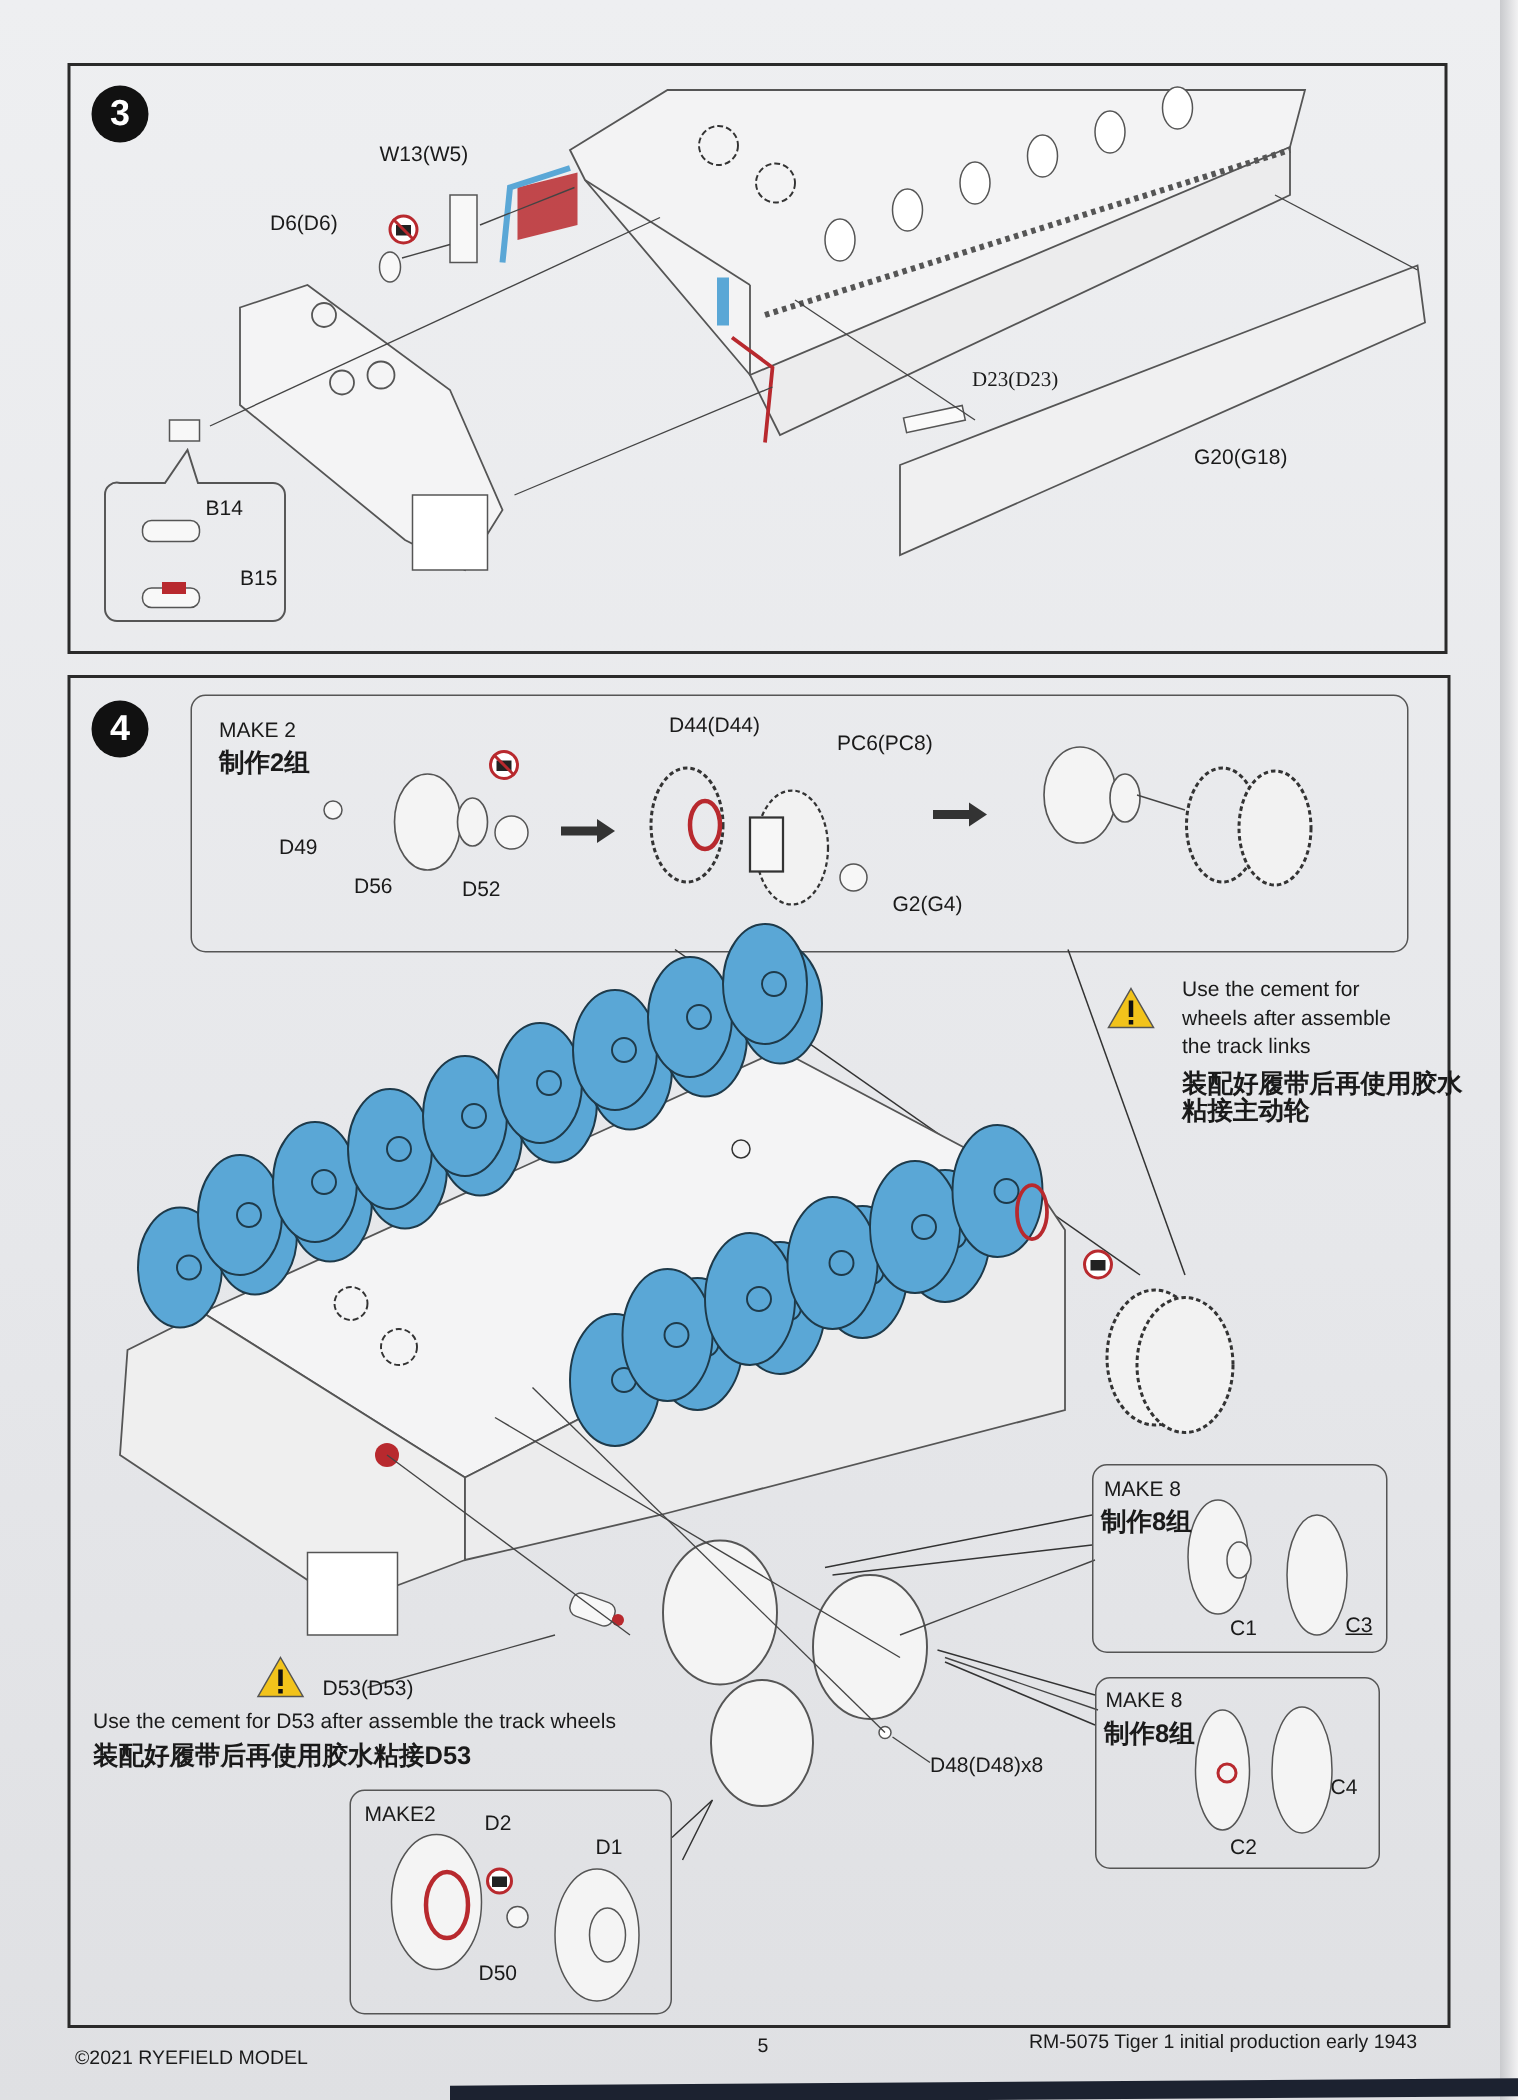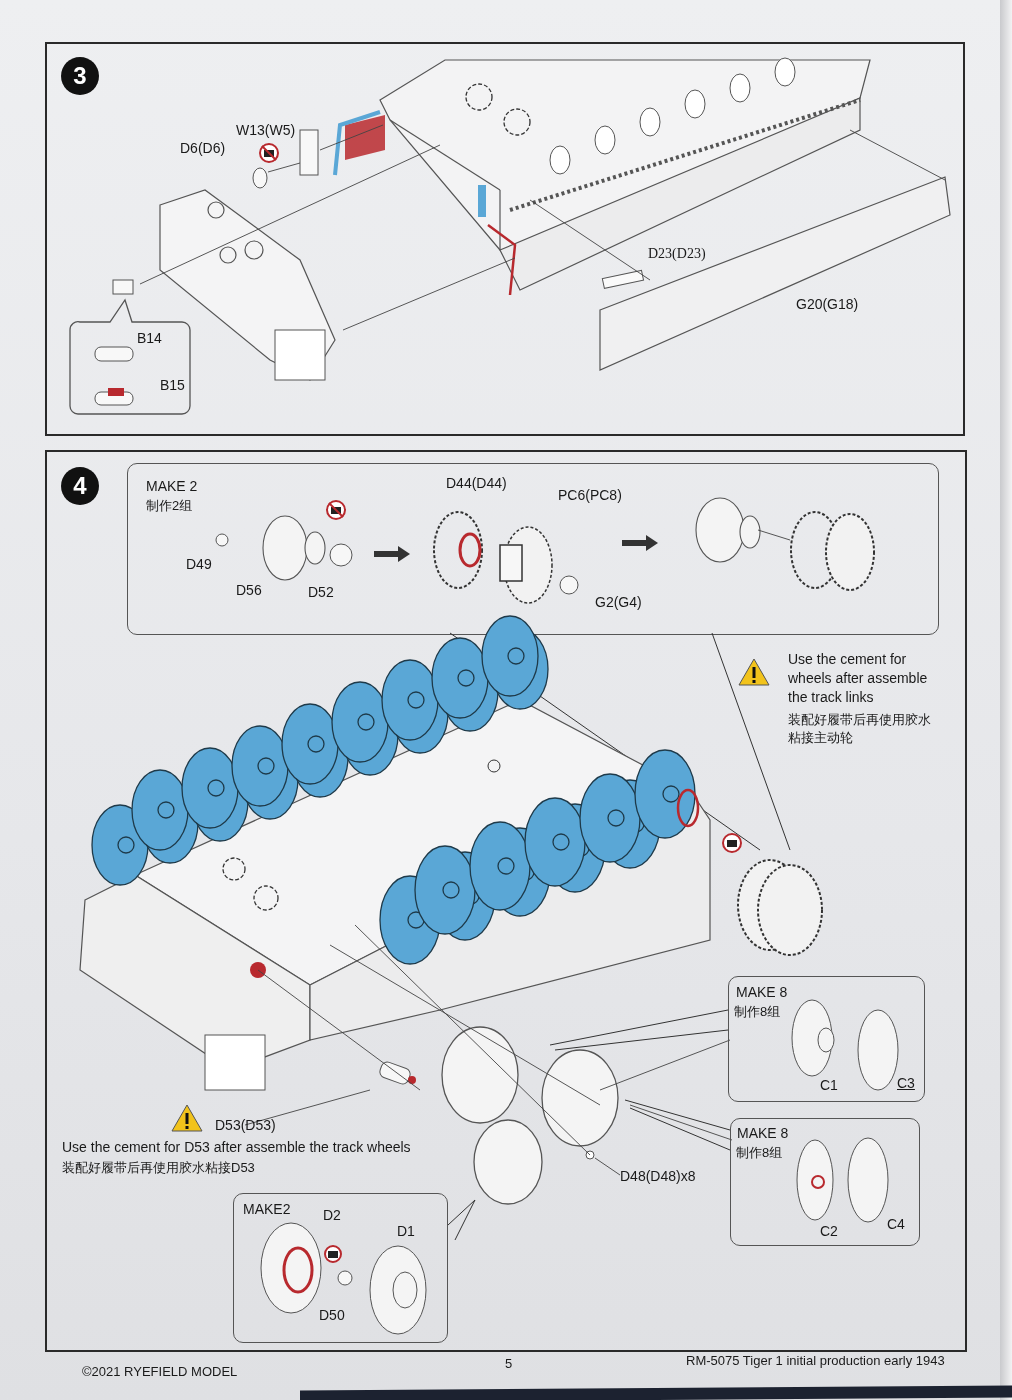--- a/index.html
+++ b/index.html
@@ -5,21 +5,21 @@
   html,body{margin:0;padding:0;}
   body{width:1012px;height:1400px;background:#e9eaec;font-family:"Liberation Sans",sans-serif;color:#1a1a1a;position:relative;overflow:hidden;}
   .page{position:absolute;left:0;top:0;width:1000px;height:1400px;background:linear-gradient(180deg,#eeeff1 0%,#e6e7ea 60%,#dfe0e3 100%);}
   .edge{position:absolute;right:0;top:0;width:12px;height:1400px;background:linear-gradient(90deg,#c9cacd,#f2f2f3);}
   .bottom-dark{position:absolute;left:300px;right:0;bottom:0;height:12px;background:#1c2230;transform:skewY(-0.4deg);}
   .step{position:absolute;border:2px solid #2a2a2a;background:transparent;}
   #step3{left:45px;top:42px;width:916px;height:390px;}
   #step4{left:45px;top:450px;width:918px;height:898px;}
   .badge{position:absolute;width:38px;height:38px;border-radius:50%;background:#111;color:#fff;font-size:24px;font-weight:bold;display:flex;align-items:center;justify-content:center;}
   .lbl{position:absolute;font-size:14px;white-space:nowrap;color:#1a1a1a;}
-  .cn{font-size:13px;}
+  .cn{font-size:17px;font-weight:bold;}
   .box{position:absolute;border:1.5px solid #555;border-radius:10px;}
   svg{position:absolute;left:0;top:0;overflow:visible;}
   .warn{position:absolute;width:34px;height:30px;}
   .footer{position:absolute;font-size:13px;}
 </style>
 </head>
 <body>
 
 <div class="page">
 
@@ -84,21 +84,21 @@
     <rect x="95" y="392" width="38" height="13" rx="6" fill="#f8f8f8" stroke="#555"></rect>
     <rect x="108" y="388" width="16" height="8" fill="#b8292e"></rect>
 
     <g>
       <circle cx="269" cy="153" r="9" fill="#fff" stroke="#b8292e" stroke-width="2"></circle>
       <rect x="264" y="150" width="10" height="7" fill="#222"></rect>
       <line x1="262" y1="146" x2="276" y2="160" stroke="#b8292e" stroke-width="2"></line>
     </g>
   </svg>
 
-  <span class="lbl" style="left:236px;top:94px;margin-top:28px;">W13(W5)</span>
+  <span class="lbl" style="left:253px;top:94px;">W13(W5)</span>
   <span class="lbl" style="left:180px;top:140px;">D6(D6)</span>
   <span class="lbl" style="left:648px;top:246px;font-family:Liberation Serif, serif;">D23(D23)</span>
   <span class="lbl" style="left:796px;top:296px;">G20(G18)</span>
   <span class="lbl" style="left:137px;top:330px;">B14</span>
   <span class="lbl" style="left:144px;top:377px;margin-left:16px;">B15</span>
 
   <div class="step" id="step4"></div>
   <div class="badge" style="left:61px;top:467px;">4</div>
 
   <div class="box" style="left:127px;top:463px;width:810px;height:170px;"></div>
@@ -319,26 +319,26 @@
   <div class="box" style="left:728px;top:976px;width:195px;height:124px;"></div>
   <span class="lbl" style="left:736px;top:984px;">MAKE 8</span>
   <span class="lbl cn" style="left:734px;top:1003px;">制作8组</span>
   <span class="lbl" style="left:820px;top:1077px;">C1</span>
   <span class="lbl" style="left:897px;top:1075px;text-decoration:underline;">C3</span>
 
   <div class="box" style="left:730px;top:1118px;width:188px;height:126px;"></div>
   <span class="lbl" style="left:737px;top:1125px;">MAKE 8</span>
   <span class="lbl cn" style="left:736px;top:1144px;">制作8组</span>
   <span class="lbl" style="left:820px;top:1223px;">C2</span>
-  <span class="lbl" style="left:887px;top:1216px;">C4</span>
+  <span class="lbl" style="left:887px;top:1183px;">C4</span>
 
   <div class="box" style="left:233px;top:1193px;width:213px;height:148px;"></div>
   <span class="lbl" style="left:243px;top:1201px;">MAKE2</span>
   <span class="lbl" style="left:323px;top:1207px;">D2</span>
   <span class="lbl" style="left:397px;top:1223px;">D1</span>
   <span class="lbl" style="left:319px;top:1307px;">D50</span>
 
-  <span class="footer" style="left:50px;top:1364px;margin-left:32px;">©2021 RYEFIELD MODEL</span>
+  <span class="footer" style="left:50px;top:1364px;">©2021 RYEFIELD MODEL</span>
   <span class="footer" style="left:505px;top:1356px;">5</span>
   <span class="footer" style="left:686px;top:1353px;">RM-5075  Tiger 1 initial production early 1943</span>
 </div>
 <div class="edge"></div>
 <div class="bottom-dark"></div>
 
 </body></html>

